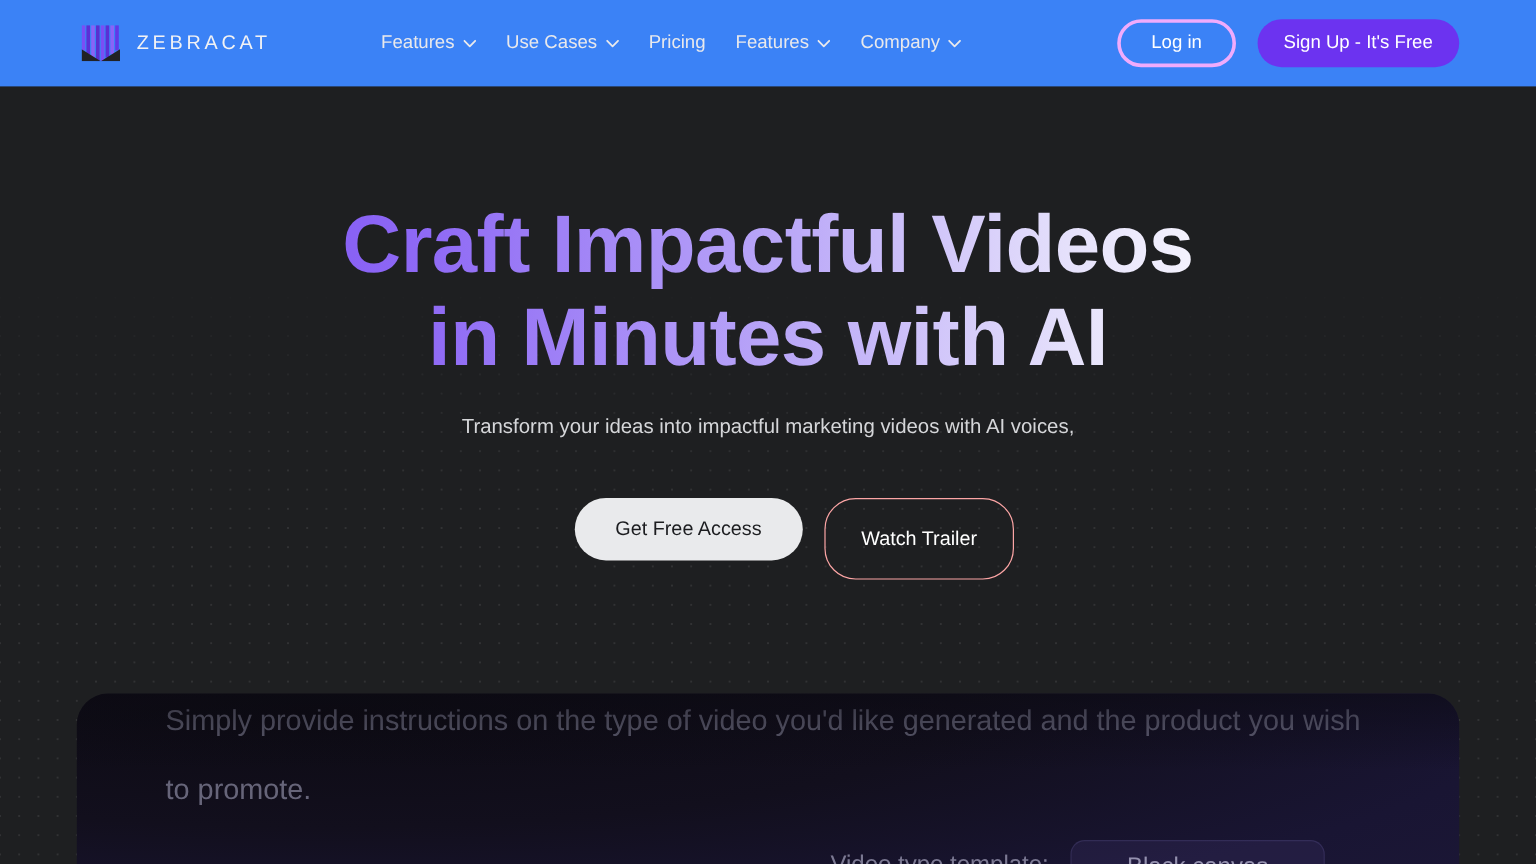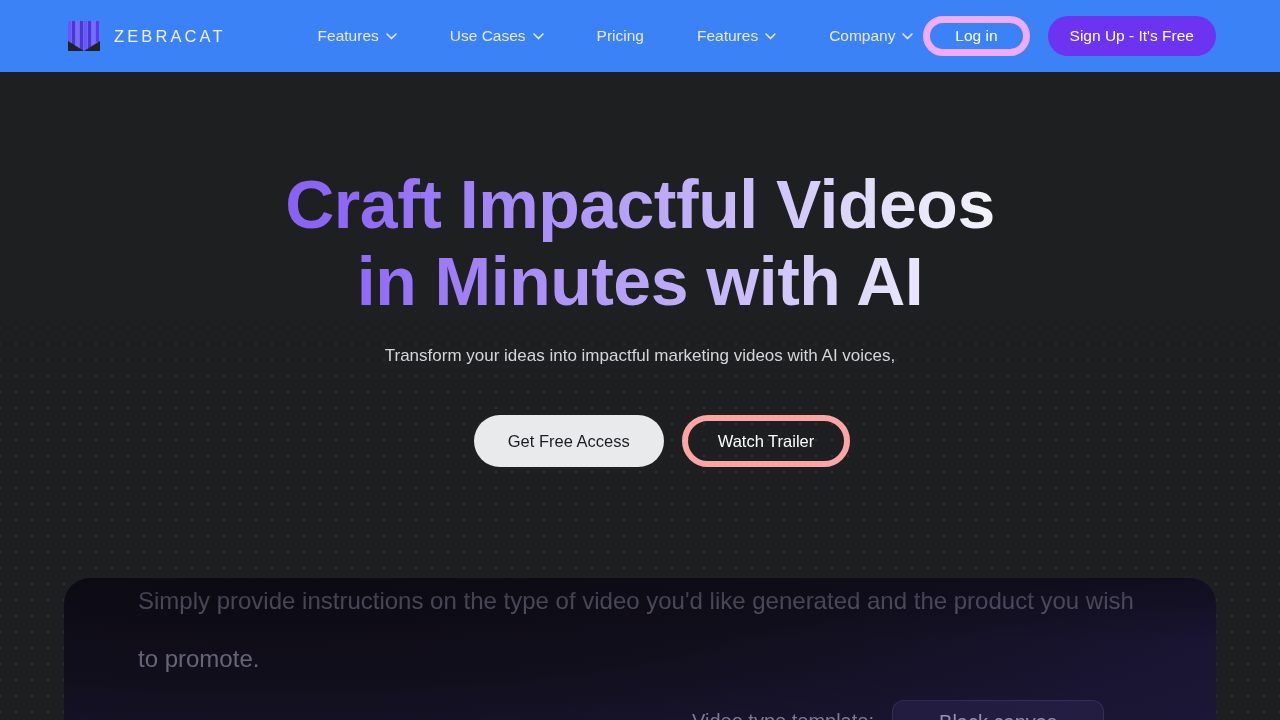--- a/index.html
+++ b/index.html
@@ -61,21 +61,21 @@
   .brand-name {
     font-size: 16.5px;
     letter-spacing: 3.1px;
     font-weight: 400;
     color: #f2f2f4;
   }
 
   .nav {
     display: flex;
     align-items: flex-start;
-    gap: 53px;
+    gap: 25px;
     margin-left: 92px;
   }
   .nav-item {
     display: flex;
     align-items: center;
     gap: 7px;
     font-size: 15.5px;
     color: #e9e9ec;
     cursor: pointer;
     white-space: nowrap;
@@ -90,21 +90,21 @@
     display: flex;
     align-items: center;
     gap: 18px;
     margin-left: auto;
     margin-right: 64px;
   }
   .btn-login {
     height: 40px;
     padding: 0 25px;
     border-radius: 20px;
-    border: 7px solid #f0abfc;
+    border: 3px solid #f0abfc;
     background: transparent;
     color: #ffffff;
     font-size: 15.5px;
     font-family: inherit;
     cursor: pointer;
     display: flex;
     align-items: center;
     justify-content: center;
   }
   .btn-signup {
@@ -171,24 +171,24 @@
     background: #e9eaec;
     color: #1c1d20;
     font-size: 16.5px;
     font-family: inherit;
     cursor: pointer;
     display: flex;
     align-items: center;
     justify-content: center;
   }
   .btn-secondary {
-    height: 52px;
+    height: 68px;
     padding: 0 30px;
     border-radius: 26px;
-    border: 6px solid #fca5a5;
+    border: 1px solid #fca5a5;
     background: transparent;
     color: #ffffff;
     font-size: 16.5px;
     font-family: inherit;
     cursor: pointer;
     display: flex;
     align-items: center;
     justify-content: center;
   }
 

